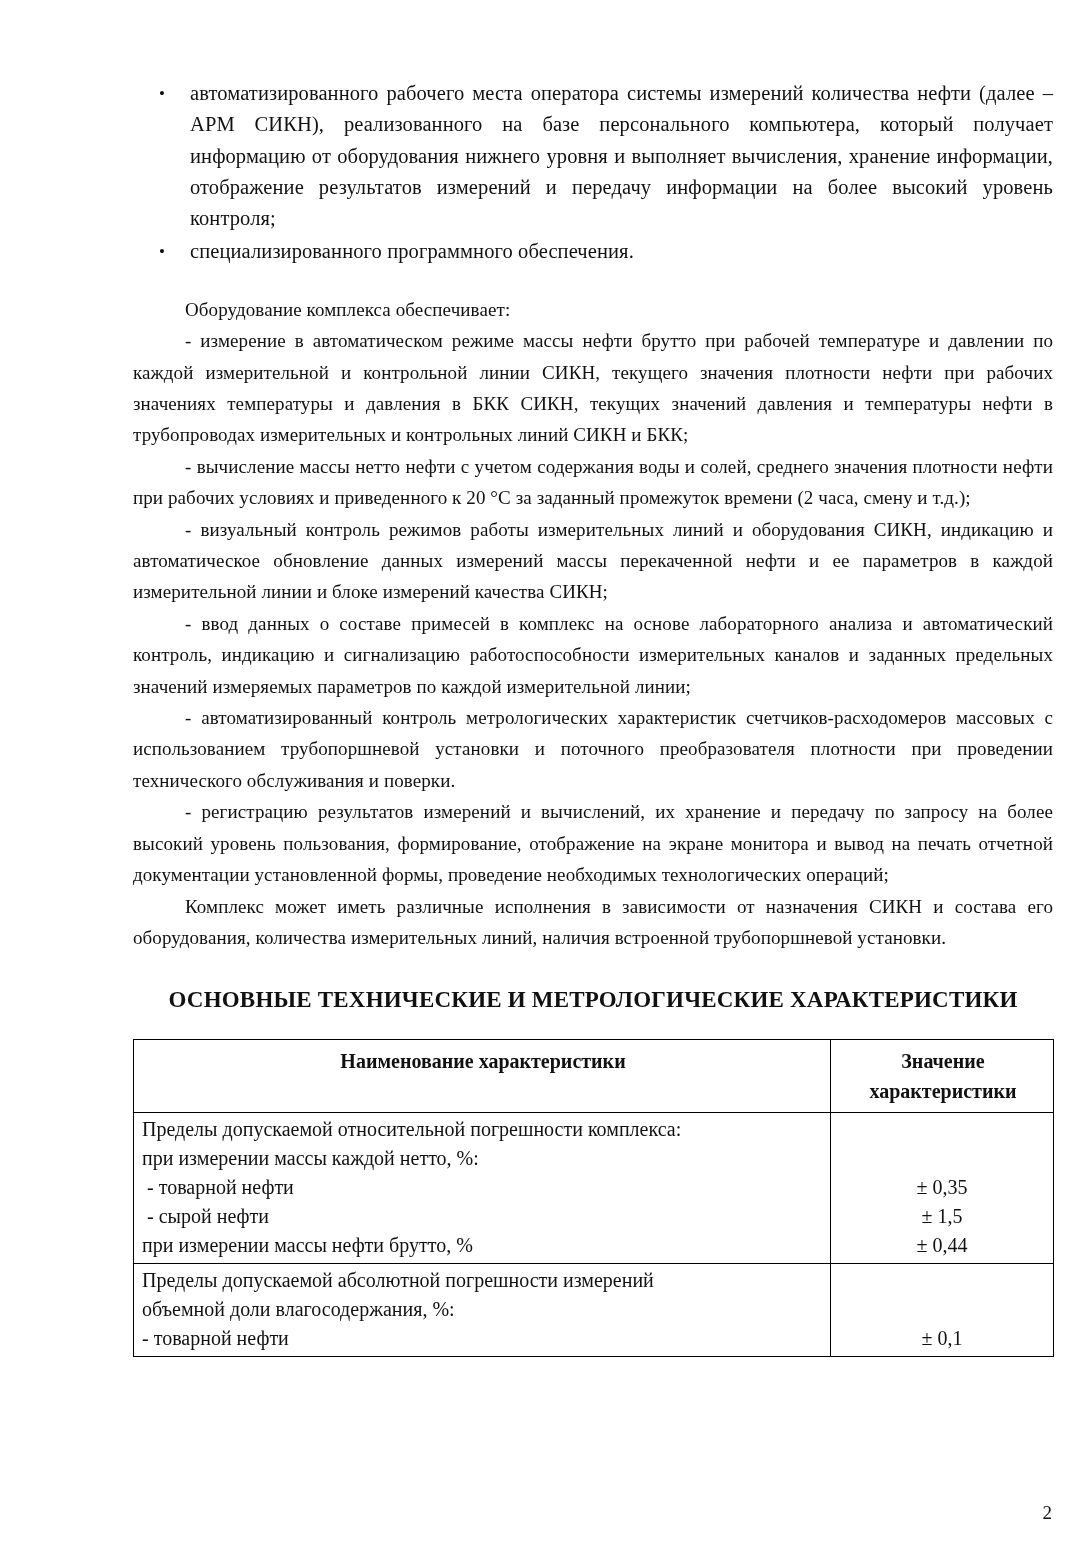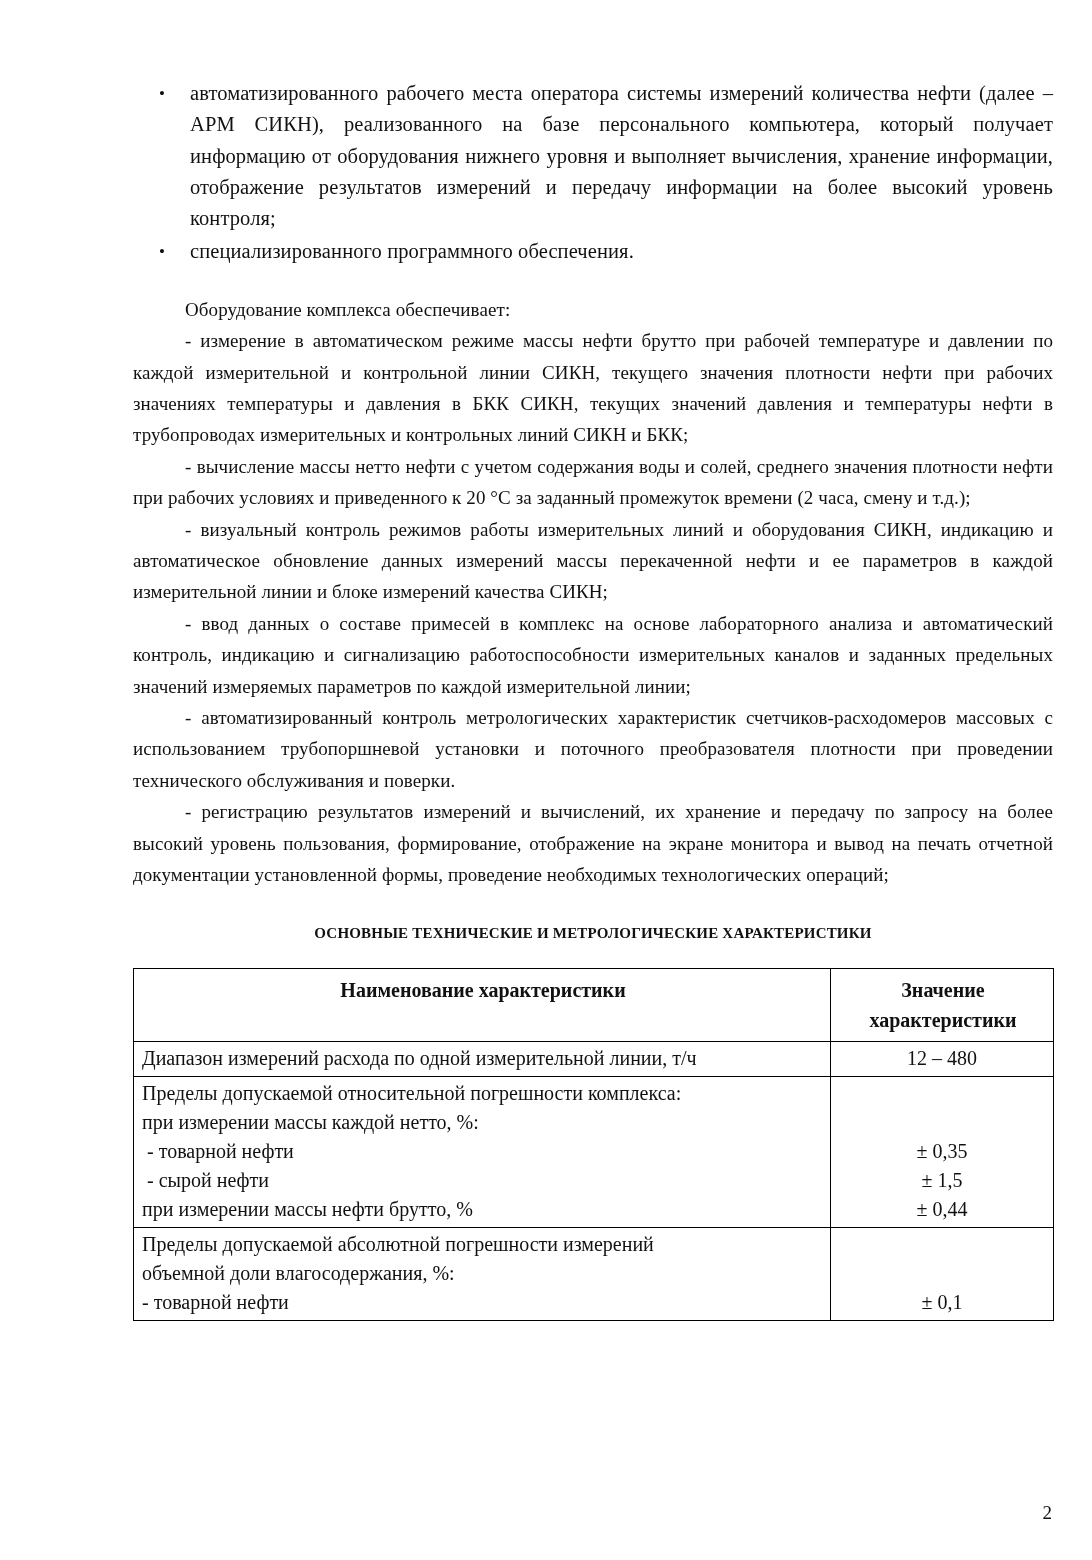--- a/index.html
+++ b/index.html
@@ -67,21 +67,21 @@
     text-indent: 52px;
     margin: 0;
     letter-spacing: 0.1px;
   }
   .para-gap { height: 26px; }
 
   
 
   
   .section-heading {
-    font-size: 15px;
+    font-size: 23px;
     font-weight: bold;
     text-align: center;
     letter-spacing: 0.2px;
     margin: 0;
     padding: 0;
   }
 
   
   .spec-table {
     border-collapse: collapse;
@@ -151,20 +151,21 @@
 
     <div class="para-gap"></div>
 
     <p class="para">Оборудование комплекса обеспечивает:</p>
     <p class="para">- измерение в автоматическом режиме массы нефти брутто при рабочей температуре и давлении по каждой измерительной и контрольной линии СИКН, текущего значения плотности нефти при рабочих значениях температуры и давления в БКК СИКН, текущих значений давления и температуры нефти в трубопроводах измерительных и контрольных линий СИКН и БКК;</p>
     <p class="para">- вычисление массы нетто нефти с учетом содержания воды и солей, среднего значения плотности нефти при рабочих условиях и приведенного к 20 °С за заданный промежуток времени (2 часа, смену и т.д.);</p>
     <p class="para">- визуальный контроль режимов работы измерительных линий и оборудования СИКН, индикацию и автоматическое обновление данных измерений массы перекаченной нефти и ее параметров в каждой измерительной линии и блоке измерений качества СИКН;</p>
     <p class="para">- ввод данных о составе примесей в комплекс на основе лабораторного анализа и автоматический контроль, индикацию и сигнализацию работоспособности измерительных каналов и заданных предельных значений измеряемых параметров по каждой измерительной линии;</p>
     <p class="para">- автоматизированный контроль метрологических характеристик счетчиков-расходомеров массовых с использованием трубопоршневой установки и поточного преобразователя плотности при проведении технического обслуживания и поверки.</p>
     <p class="para">- регистрацию результатов измерений и вычислений, их хранение и передачу по запросу на более высокий уровень пользования, формирование, отображение на экране монитора и вывод на печать отчетной документации установленной формы, проведение необходимых технологических операций;</p>
+    <p class="para">Комплекс может иметь различные исполнения в зависимости от назначения СИКН и состава его оборудования, количества измерительных линий, наличия встроенной трубопоршневой установки.</p>
 
     <div style="height:34px"></div>
 
     <h2 class="section-heading">ОСНОВНЫЕ ТЕХНИЧЕСКИЕ И МЕТРОЛОГИЧЕСКИЕ ХАРАКТЕРИСТИКИ</h2>
 
     <div style="height:26px"></div>
 
     <table class="spec-table">
       <colgroup>
         <col class="c-name">
@@ -173,32 +174,20 @@
       <thead>
         <tr>
           <th>Наименование характеристики</th>
           <th>
             <span class="ln">Значение</span>
             <span class="ln">характеристики</span>
           </th>
         </tr>
       </thead>
       <tbody>
-        <tr>
-          <td>
-            <span class="cell-lines">
-              <span class="ln">Диапазон измерений расхода по одной измерительной линии, т/ч</span>
-            </span>
-          </td>
-          <td class="value-cell">
-            <span class="cell-lines">
-              <span class="ln">12 – 480</span>
-            </span>
-          </td>
-        </tr>
 
 
         <tr>
           <td>
             <span class="cell-lines">
               <span class="ln">Пределы допускаемой относительной погрешности комплекса:</span>
               <span class="ln">при измерении массы каждой нетто, %:</span>
               <span class="ln"> - товарной нефти</span>
               <span class="ln"> - сырой нефти</span>
               <span class="ln">при измерении массы нефти брутто, %</span>

